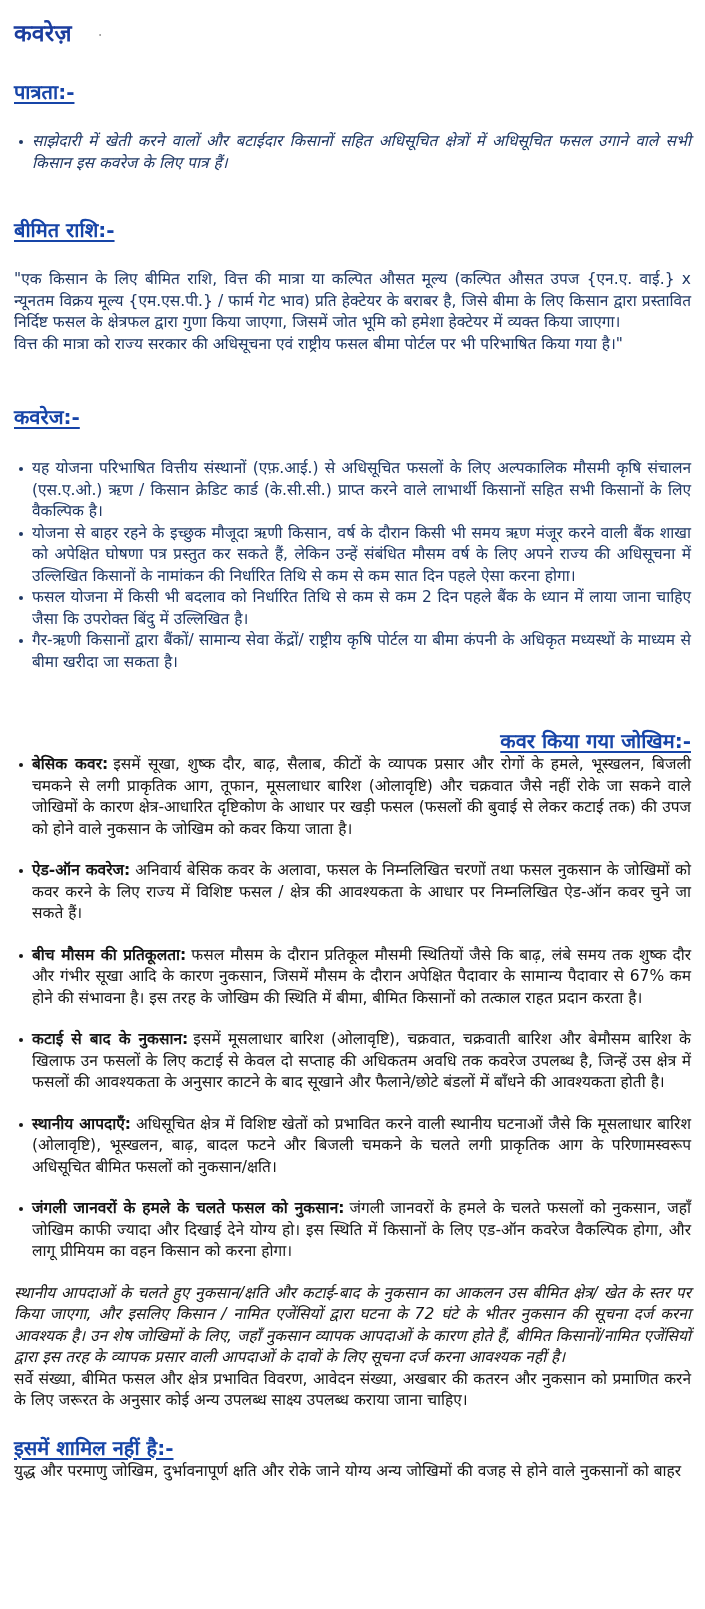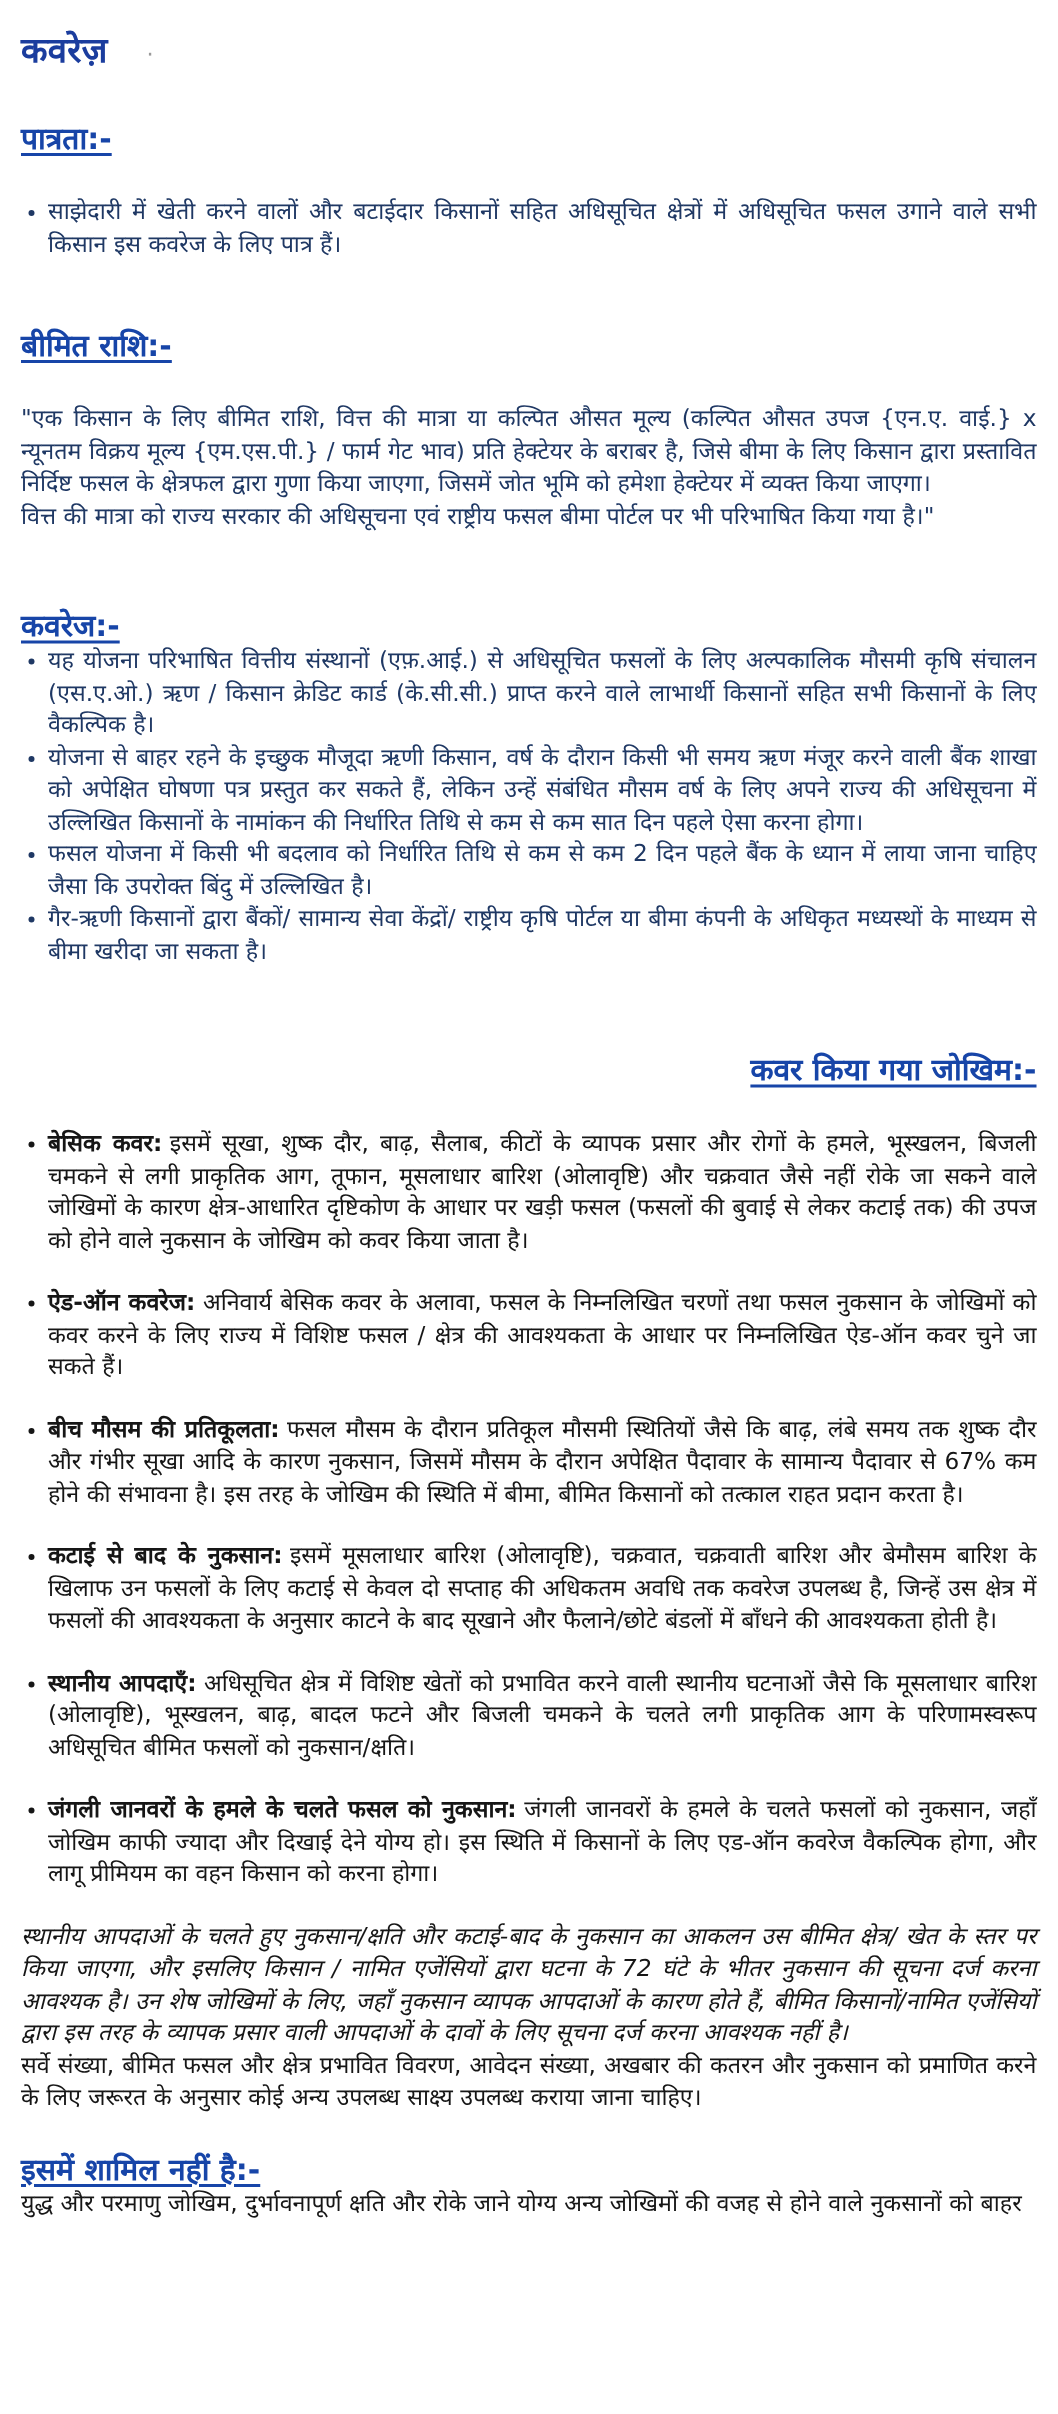--- a/index.html
+++ b/index.html
@@ -24,28 +24,28 @@
   .blk  { color:#161616; }
   .bullet { display:flex; align-items:flex-start; }
   .bullet .dot {
     flex:0 0 auto; width:4px; height:4px; border-radius:50%;
     margin:9px 9px 0 5px; background:currentColor;
   }
   .bullet .btxt { flex:1 1 auto; }
   .lead { font-weight:700; margin-right:5px; }
   
   .h-eligibility { margin-top:30px; }
-  .eligibility-list { margin-top:26px; }
+  .eligibility-list { margin-top:26px;font-style:italic; }
   .h-sum { margin-top:42px; }
   .sum-par { margin-top:26px; }
   .sum-par2 { margin-top:0; }
   .h-coverage { margin-top:48px; }
-  .coverage-list { }
+  .coverage-list { margin-top:28px; }
   .h-risks { margin-top:54px;text-align:right; }
-  .risks-list { margin-top:26px; }
+  .risks-list { }
   .risk-item { margin-bottom:20px; }
   .closing-par { margin-top:10px;font-style:italic; }
   .h-excl { margin-top:22px; }
 </style>
 </head>
 <body>
 
 <div class="doc-title"><span>कवरेज़</span><span class="title-mark">·</span></div>
 
 <div class="sec-heading h-eligibility">पात्रता:-</div>

